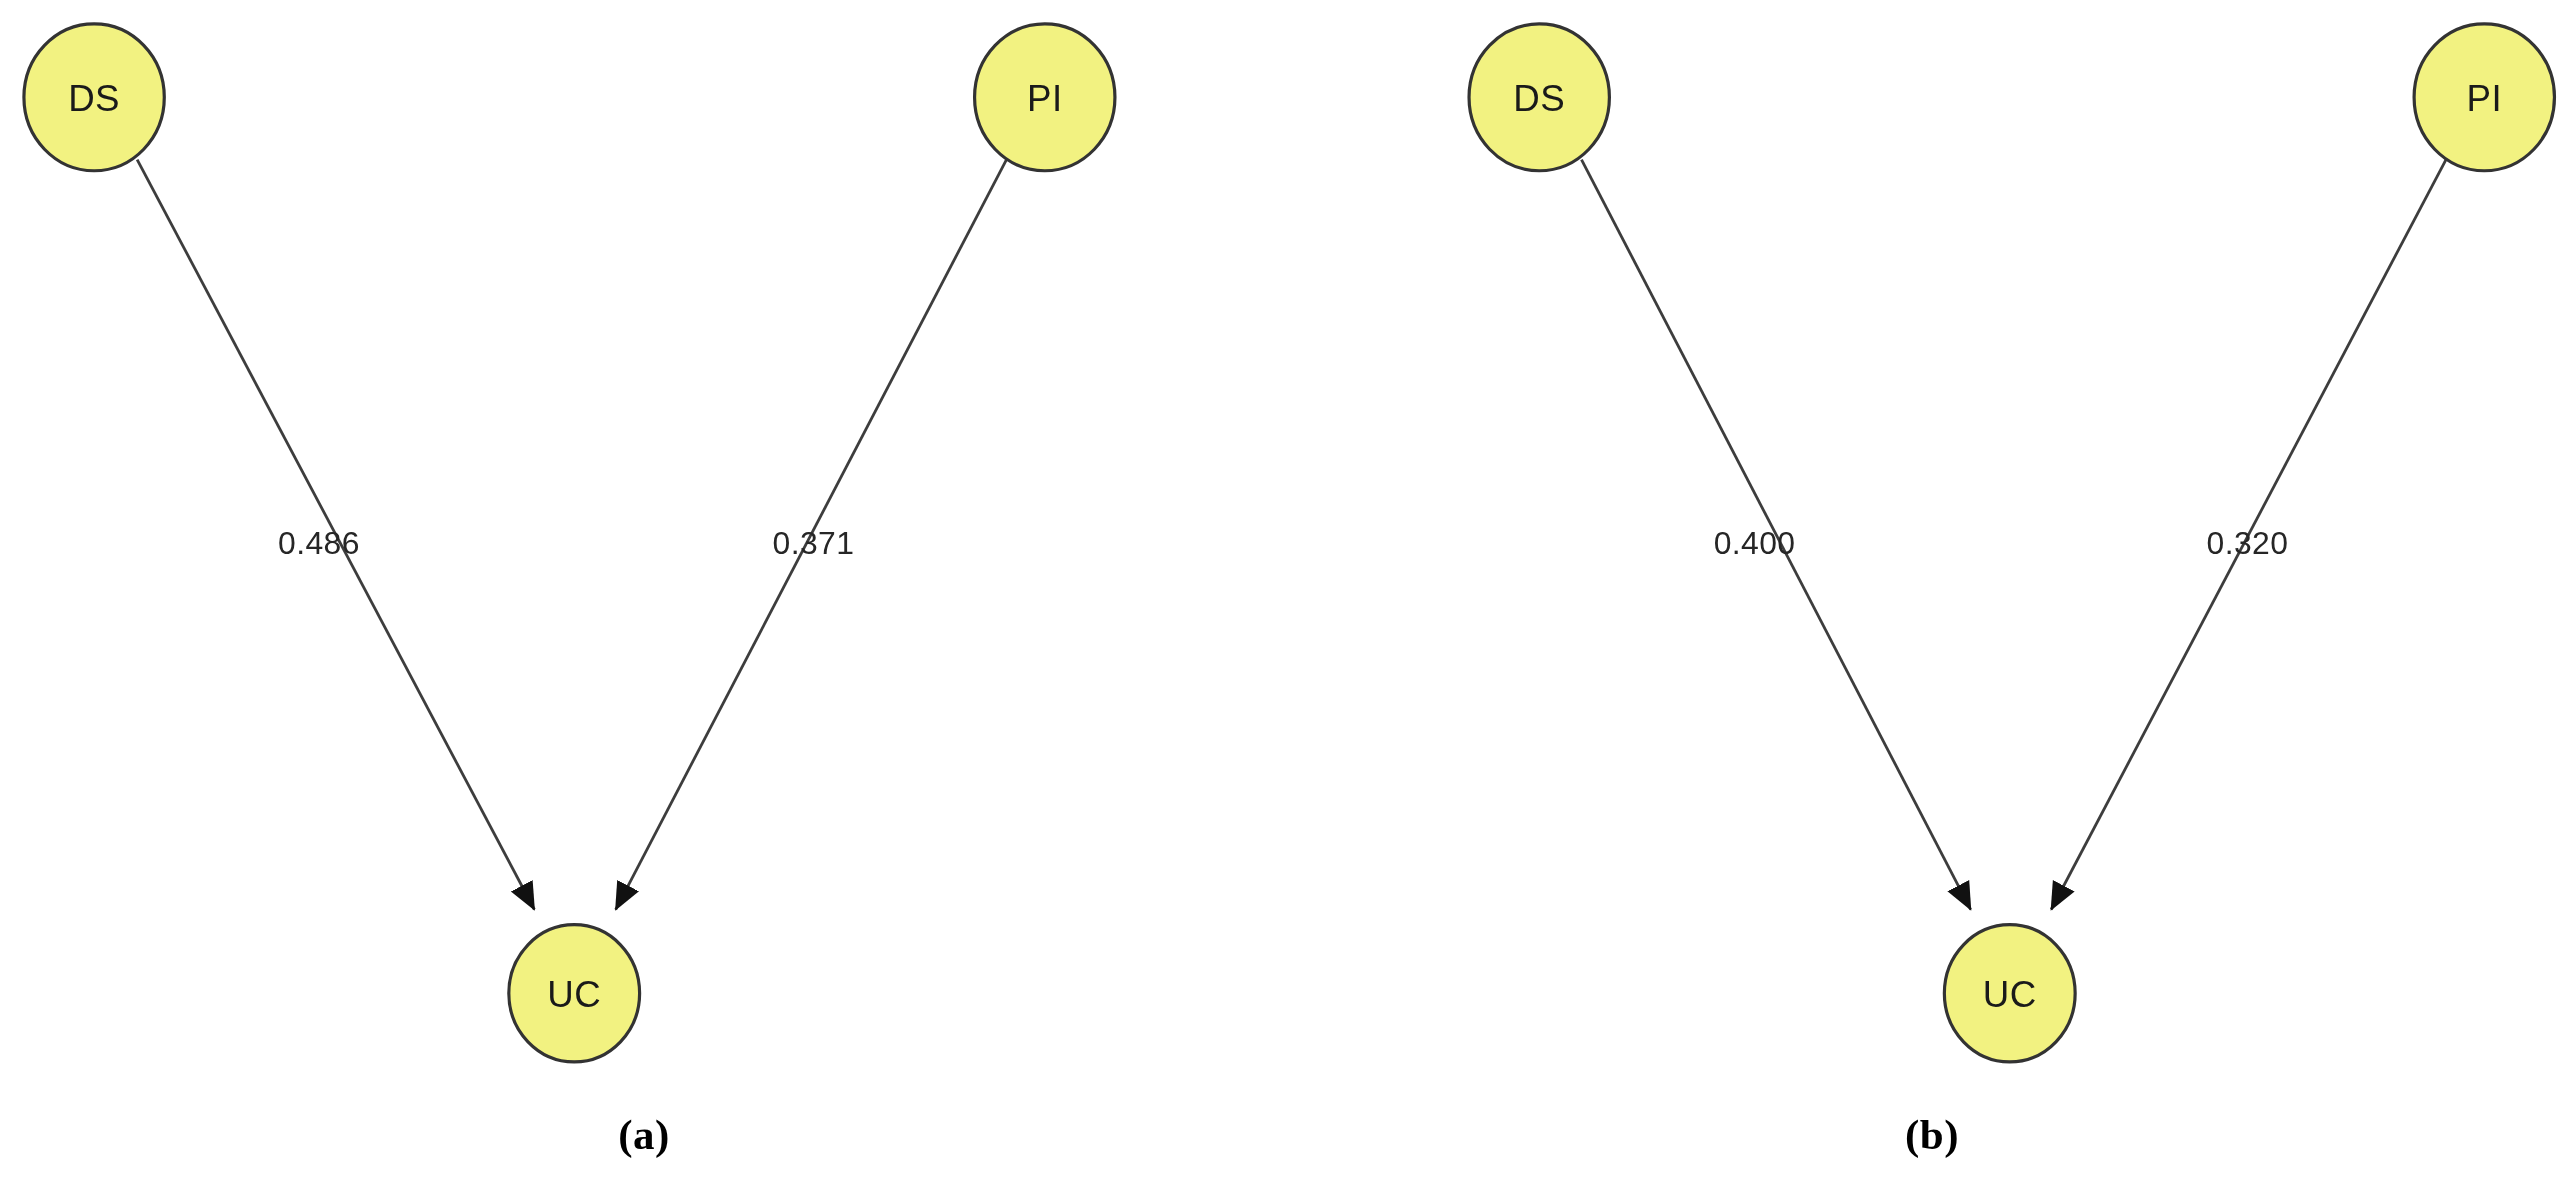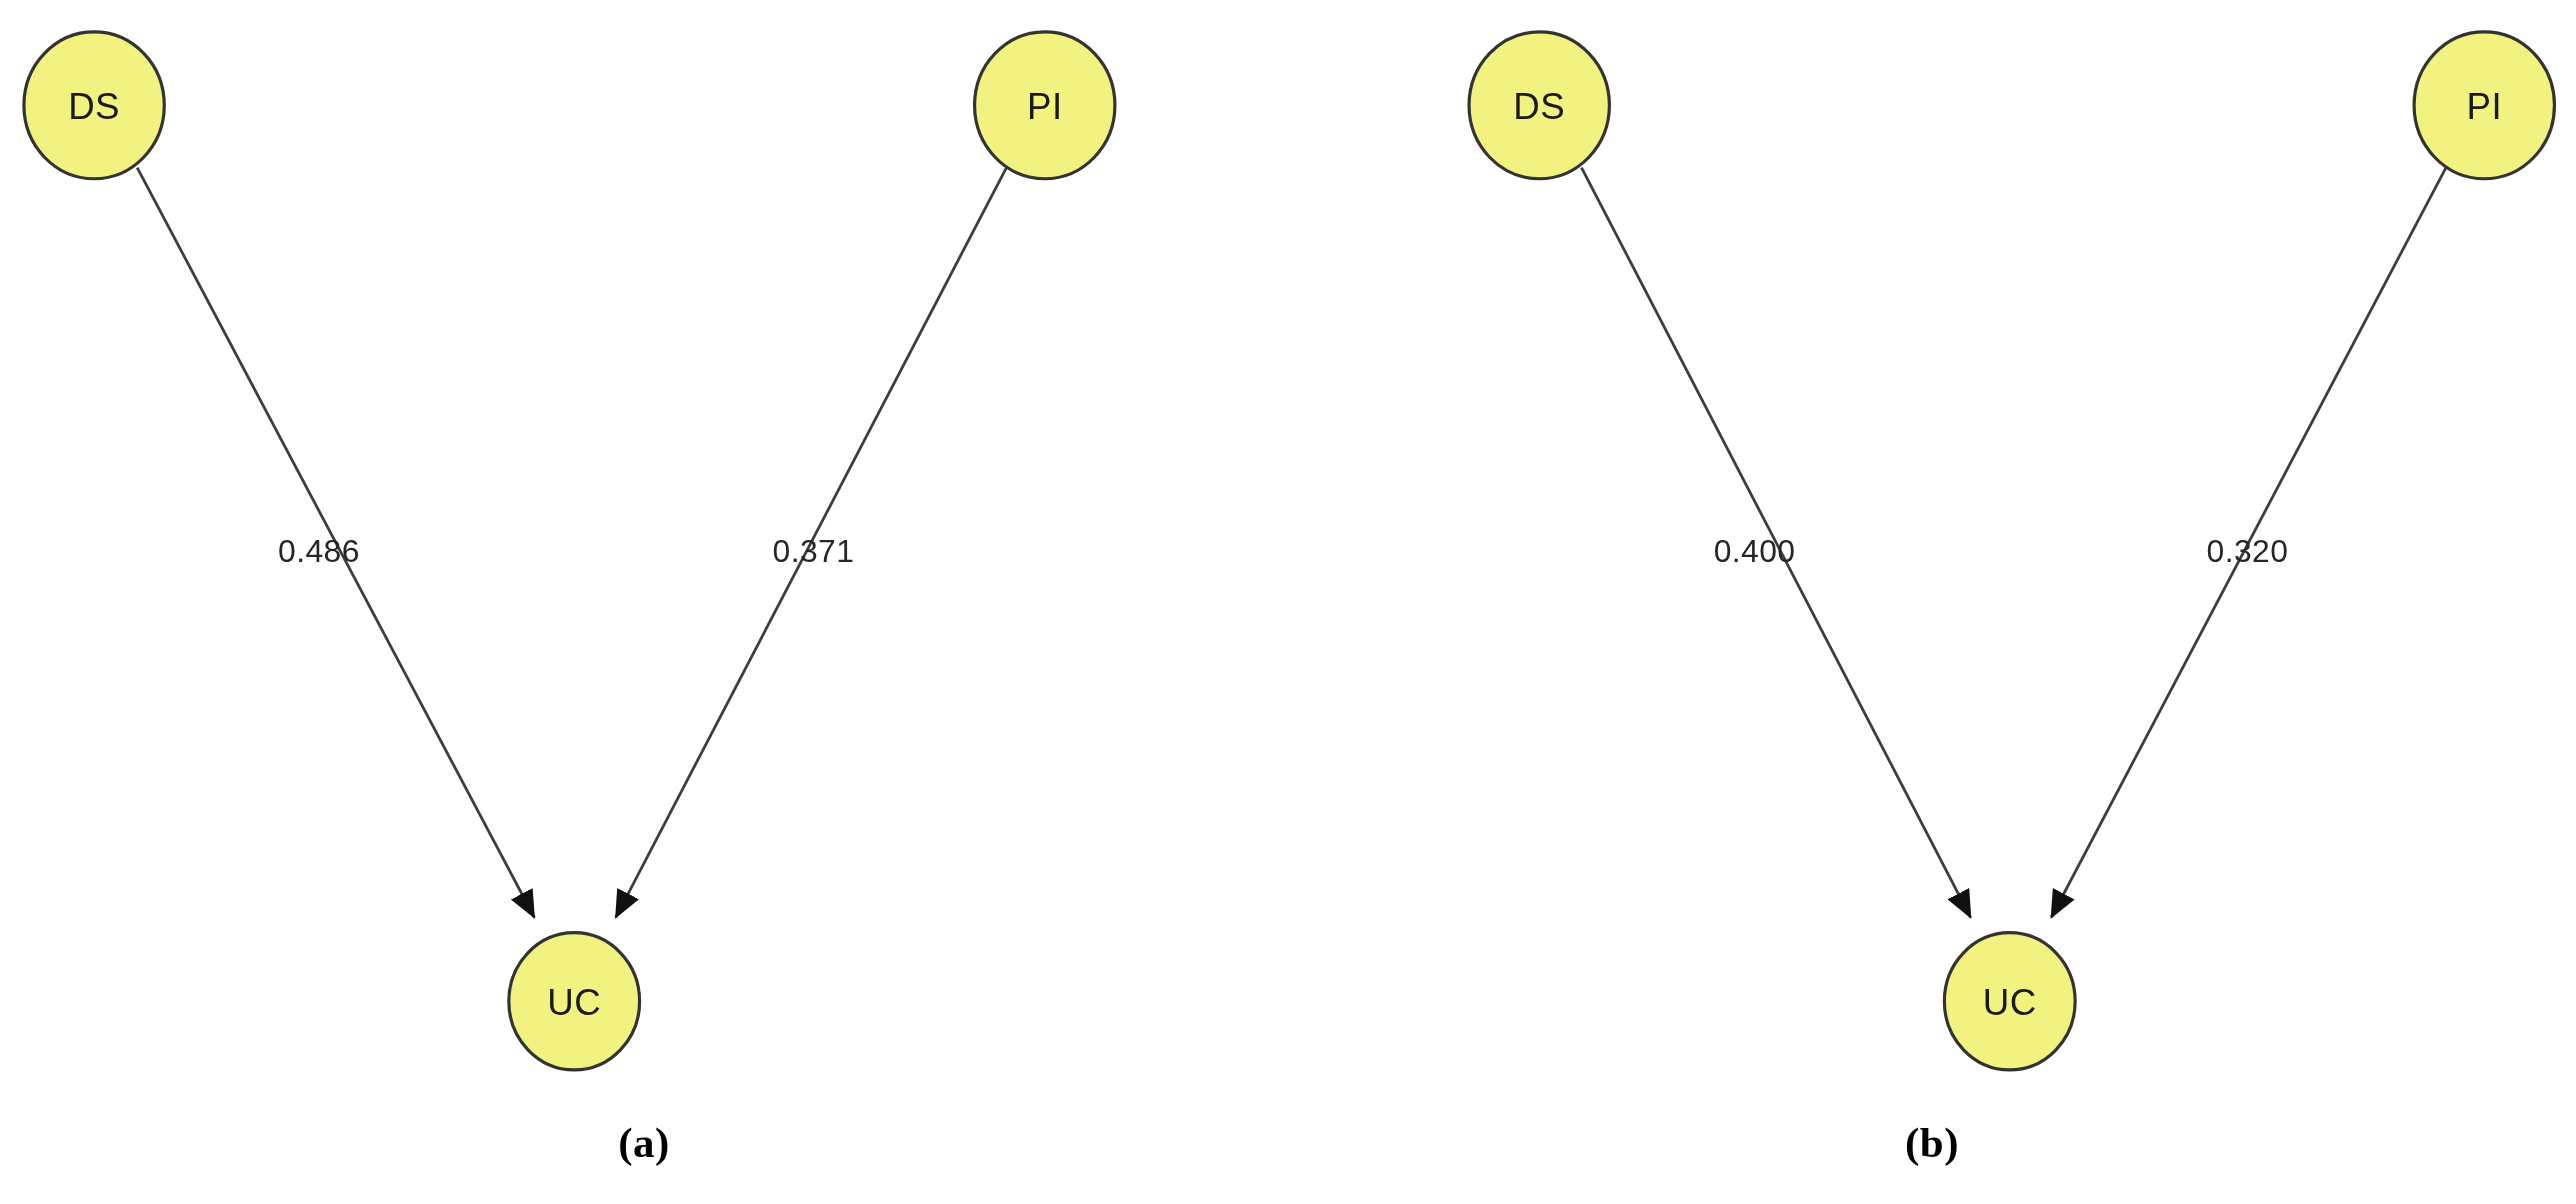--- a/index.html
+++ b/index.html
@@ -15,21 +15,21 @@
     overflow: hidden;
   }
   #canvas {
     position: relative;
     width: 2576px;
     height: 1204px;
     background: #ffffff;
   }
   .panel {
     position: absolute;
-    top: 8px;
+    top: 0;
     width: 1288px;
     height: 1060px;
   }
   #panel-a { left: 0; }
   #panel-b { left: 1288px; }
 
   .diagram-svg {
     position: absolute;
     left: 0;
     top: 0;

